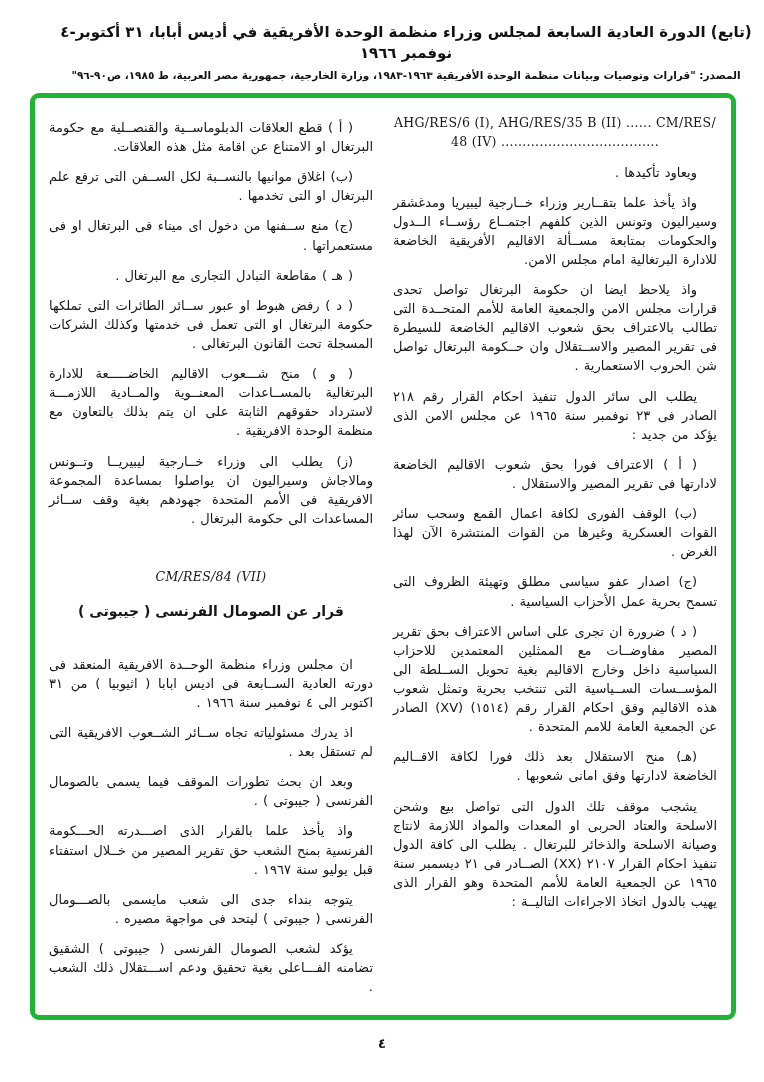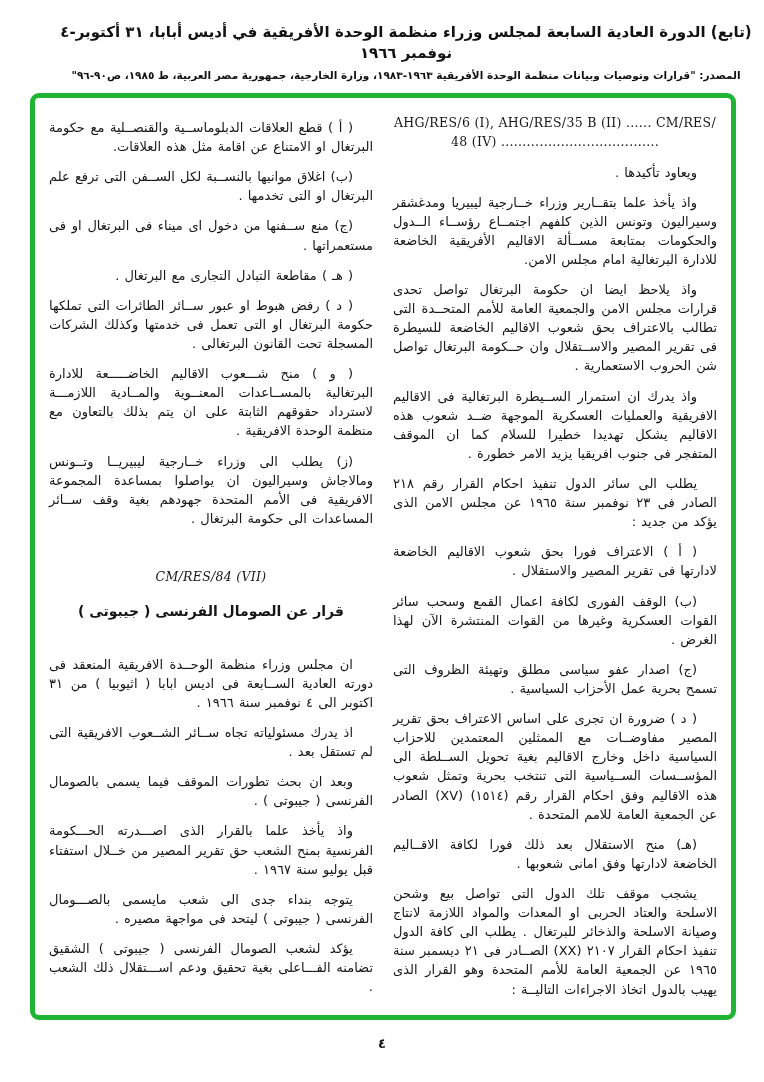--- a/index.html
+++ b/index.html
@@ -97,21 +97,20 @@
     <div class="h-line2">المصدر: "قرارات وتوصيات وبيانات منظمة الوحدة الأفريقية ١٩٦٣-١٩٨٣، وزارة الخارجية، جمهورية مصر العربية، ط ١٩٨٥، ص٩٠-٩٦"</div>
   </div>
 
   <div class="green-box">
     <div class="cols">
       <div class="col col-right">
           <p class="block ref">AHG/RES/6 (I), AHG/RES/35 B (II) ...... CM/RES/48 (IV) .....................................</p>
           <p class="block para">ويعاود تأكيدها .</p>
           <p class="block para">واذ يأخذ علما بتقــارير وزراء خــارجية ليبيريا ومدغشقر وسيراليون وتونس الذين كلفهم اجتمــاع رؤســاء الــدول والحكومات بمتابعة مســألة الاقاليم الأفريقية الخاضعة للادارة البرتغالية امام مجلس الامن.</p>
           <p class="block para">واذ يلاحظ ايضا ان حكومة البرتغال تواصل تحدى قرارات مجلس الامن والجمعية العامة للأمم المتحــدة التى تطالب بالاعتراف بحق شعوب الاقاليم الخاضعة للسيطرة فى تقرير المصير والاســتقلال وان حــكومة البرتغال تواصل شن الحروب الاستعمارية .</p>
-          <p class="block para">واذ يدرك ان استمرار الســيطرة البرتغالية فى الاقاليم الافريقية والعمليات العسكرية الموجهة ضــد شعوب هذه الاقاليم يشكل تهديدا خطيرا للسلام كما ان الموقف المتفجر فى جنوب افريقيا يزيد الامر خطورة .</p>
           <p class="block para">يطلب الى سائر الدول تنفيذ احكام القرار رقم ٢١٨ الصادر فى ٢٣ نوفمبر سنة ١٩٦٥ عن مجلس الامن الذى يؤكد من جديد :</p>
           <p class="block para">( أ ) الاعتراف فورا بحق شعوب الاقاليم الخاضعة لادارتها فى تقرير المصير والاستقلال .</p>
           <p class="block para">(ب) الوقف الفورى لكافة اعمال القمع وسحب سائر القوات العسكرية وغيرها من القوات المنتشرة الآن لهذا الغرض .</p>
           <p class="block para">(ج) اصدار عفو سياسى مطلق وتهيئة الظروف التى تسمح بحرية عمل الأحزاب السياسية .</p>
           <p class="block para">( د ) ضرورة ان تجرى على اساس الاعتراف بحق تقرير المصير مفاوضــات مع الممثلين المعتمدين للاحزاب السياسية داخل وخارج الاقاليم بغية تحويل الســلطة الى المؤســسات الســياسية التى تنتخب بحرية وتمثل شعوب هذه الاقاليم وفق احكام القرار رقم (١٥١٤) (XV) الصادر عن الجمعية العامة للامم المتحدة .</p>
           <p class="block para">(هـ) منح الاستقلال بعد ذلك فورا لكافة الاقــاليم الخاضعة لادارتها وفق امانى شعوبها .</p>
           <p class="block para">يشجب موقف تلك الدول التى تواصل بيع وشحن الاسلحة والعتاد الحربى او المعدات والمواد اللازمة لانتاج وصيانة الاسلحة والذخائر للبرتغال . يطلب الى كافة الدول تنفيذ احكام القرار ٢١٠٧ (XX) الصــادر فى ٢١ ديسمبر سنة ١٩٦٥ عن الجمعية العامة للأمم المتحدة وهو القرار الذى يهيب بالدول اتخاذ الاجراءات التاليــة :</p>
         </div>
       <div class="col col-left">
           <p class="block para">( أ ) قطع العلاقات الدبلوماســية والقنصــلية مع حكومة البرتغال او الامتناع عن اقامة مثل هذه العلاقات.</p>

